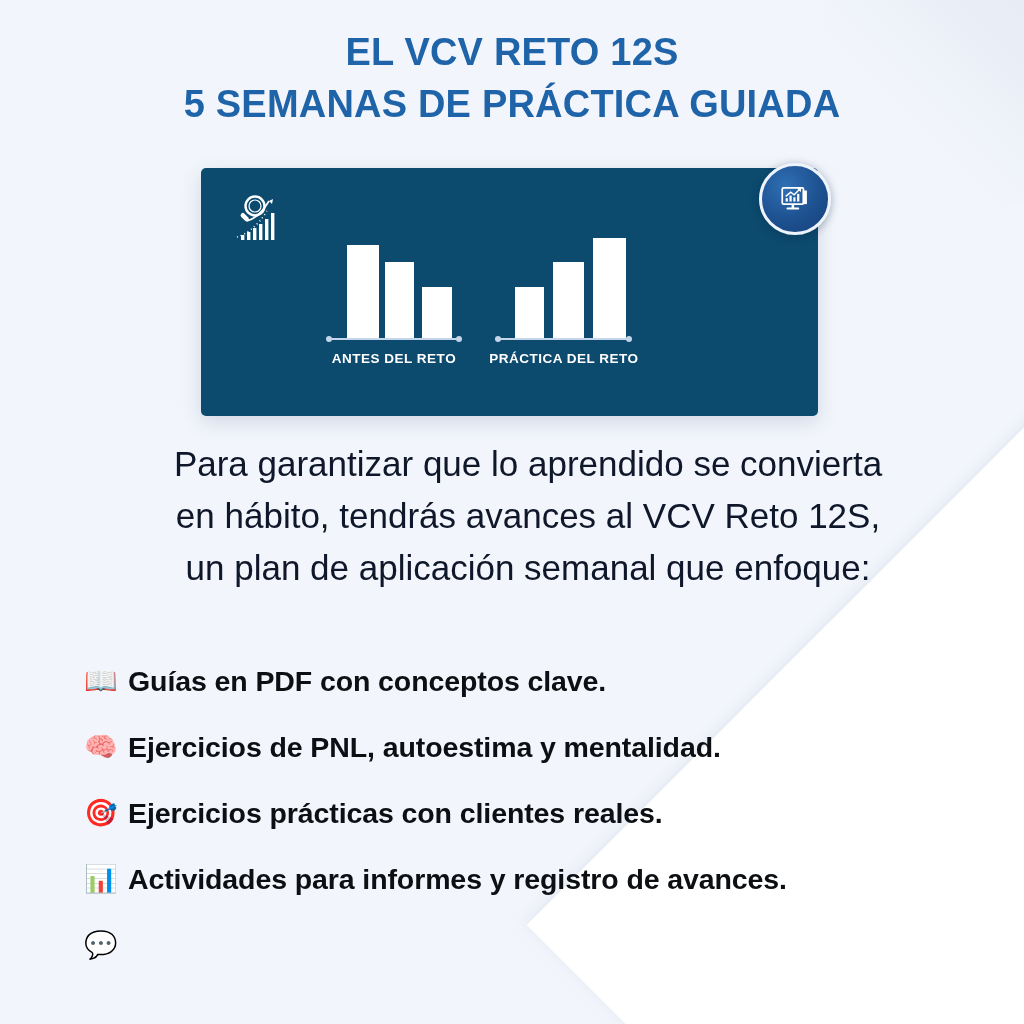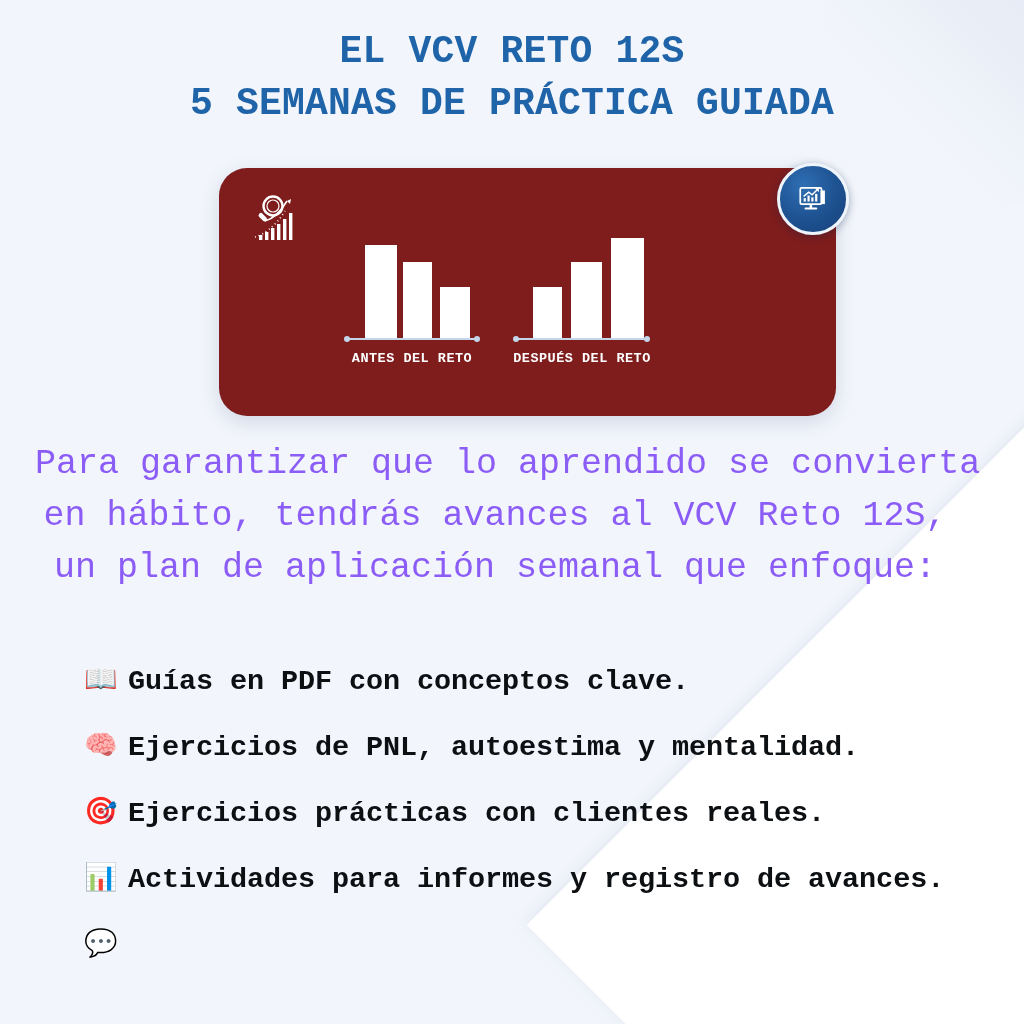--- a/index.html
+++ b/index.html
@@ -14,21 +14,20 @@
     font-family: "Liberation Sans", sans-serif;
     -webkit-font-smoothing: antialiased;
   }
 
   #page {
     position: relative;
     width: 1024px;
     height: 1024px;
     background: #f2f5fb;
     overflow: hidden;
-    font-family: Liberation Mono, monospace;
   }
   .bg-wedge-bottom {
     position: absolute;
     top: 545px;
     right: -420px;
     width: 760px;
     height: 760px;
     background: #ffffff;
     transform: rotate(45deg);
     pointer-events: none;
@@ -58,26 +57,26 @@
     font-weight: bold;
     font-size: 38px;
     line-height: 52px;
     letter-spacing: 0.2px;
     white-space: nowrap;
   }
 
   
   .chart-card {
     position: absolute;
-    left: 219px;
+    left: 201px;
     top: 168px;
     width: 617px;
     height: 248px;
-    background: #7f1d1d;
-    border-radius: 28px;
+    background: #0c4a6e;
+    border-radius: 5px;
     z-index: 6;
     box-shadow: 0 6px 20px rgba(40, 70, 120, 0.16);
   }
 
   .analysis-icon {
     position: absolute;
     left: 30px;
     top: 23px;
     width: 56px;
     height: 54px;
@@ -136,24 +135,24 @@
     font-weight: bold;
     letter-spacing: 0.5px;
     white-space: nowrap;
     text-align: center;
   }
 
   
   .lead {
     position: absolute;
     top: 438px;
-    left: 35px;
+    left: 68px;
     width: 920px;
     text-align: center;
-    color: #8b5cf6;
+    color: #0f172a;
     font-size: 35px;
     line-height: 52px;
     z-index: 5;
   }
   .lead-line { white-space: nowrap; }
 
   
   .bullets {
     position: absolute;
     top: 648px;
@@ -233,21 +232,21 @@
       <div class="bar" style="left:146px; width:32px; height:93px; bottom:78px;"></div>
       <div class="bar" style="left:184px; width:29px; height:76px; bottom:78px;"></div>
       <div class="bar" style="left:221px; width:30px; height:51px; bottom:78px;"></div>
       <div class="axis" style="left:127px; top:170px; width:132px;"></div>
       <div class="group-label" style="left:107px; top:183px; width:172px;">ANTES DEL RETO</div>
 
       <div class="bar" style="left:314px; width:29px; height:51px; bottom:78px;"></div>
       <div class="bar" style="left:352px; width:31px; height:76px; bottom:78px;"></div>
       <div class="bar" style="left:392px; width:33px; height:100px; bottom:78px;"></div>
       <div class="axis" style="left:296px; top:170px; width:133px;"></div>
-      <div class="group-label" style="left:272px; top:183px; width:182px;">DESPUÉS DEL RETO</div>
+      <div class="group-label" style="left:272px; top:183px; width:182px;">PRÁCTICA DEL RETO</div>
     </div>
   </div>
 
   <div class="lead">
     <div class="lead-line">Para garantizar que lo aprendido se convierta</div>
     <div class="lead-line">en hábito, tendrás avances al VCV Reto 12S,</div>
     <div class="lead-line">un plan de aplicación semanal que enfoque:</div>
   </div>
 
   <div class="bullets">

